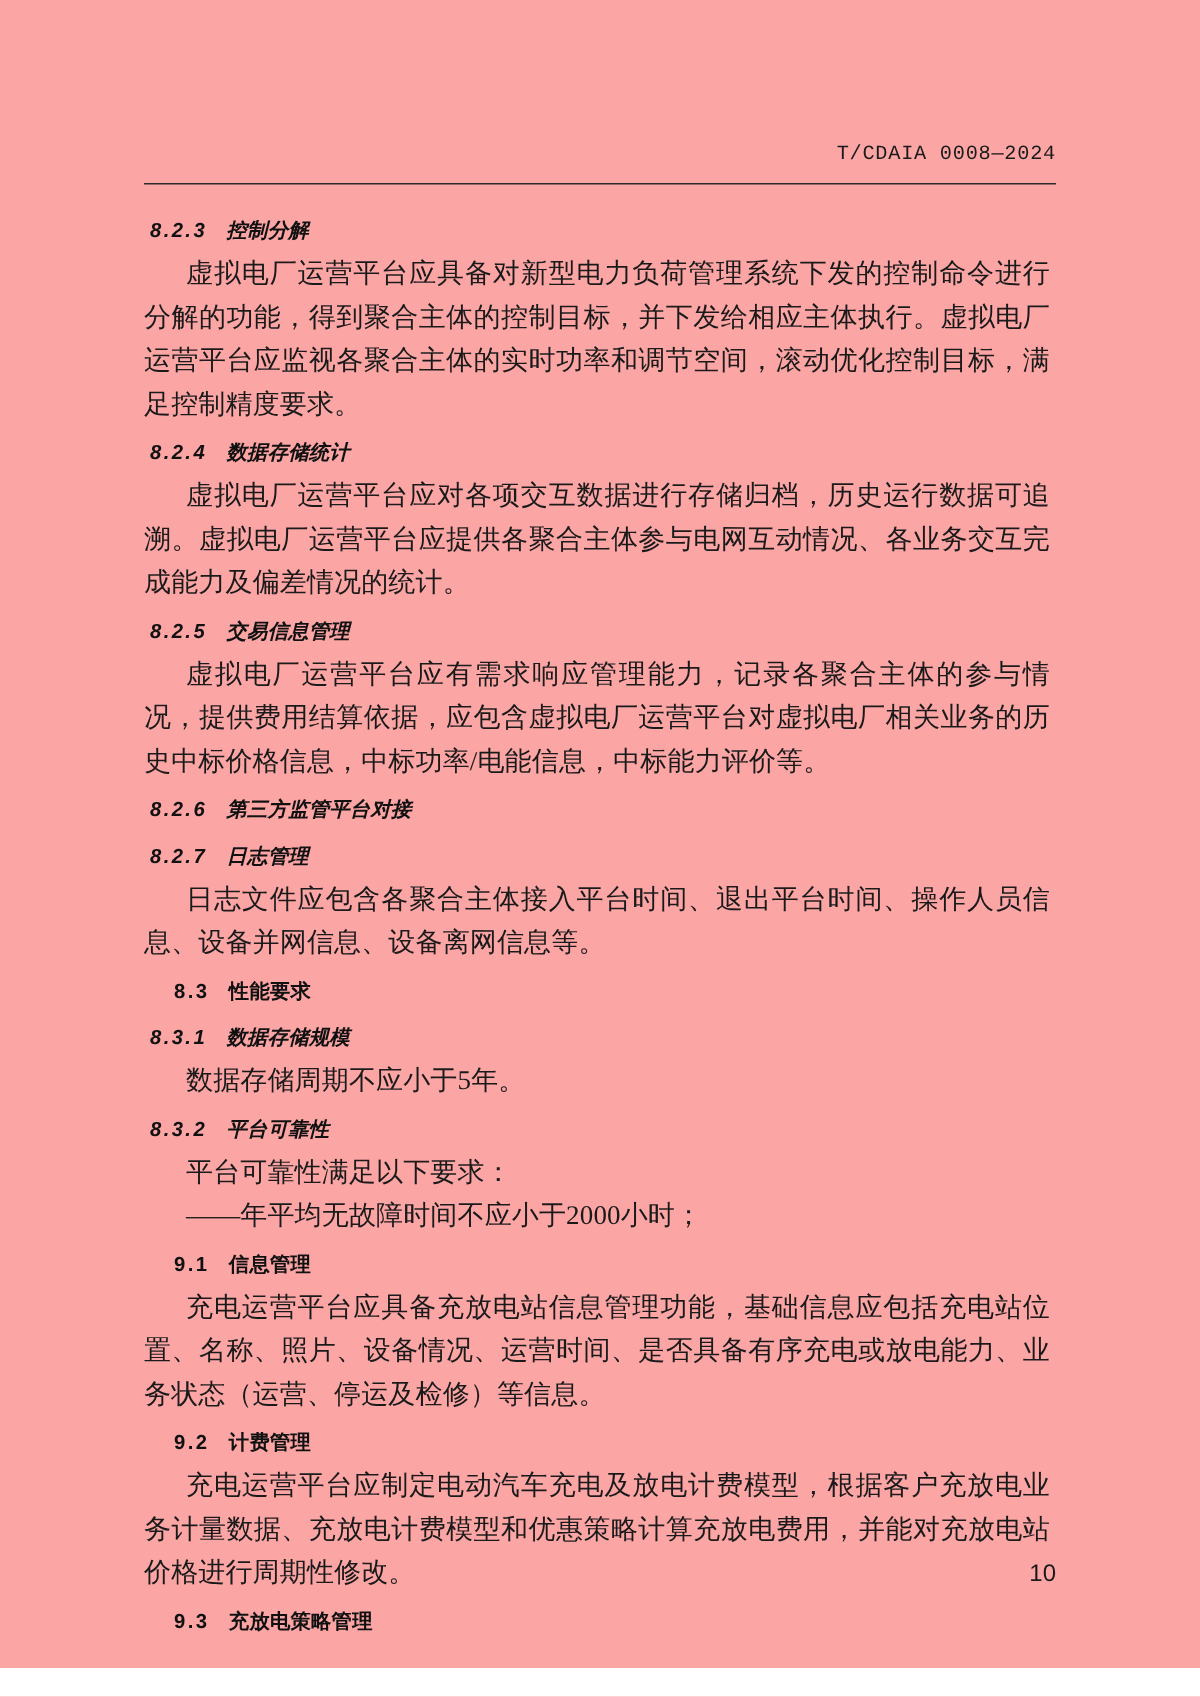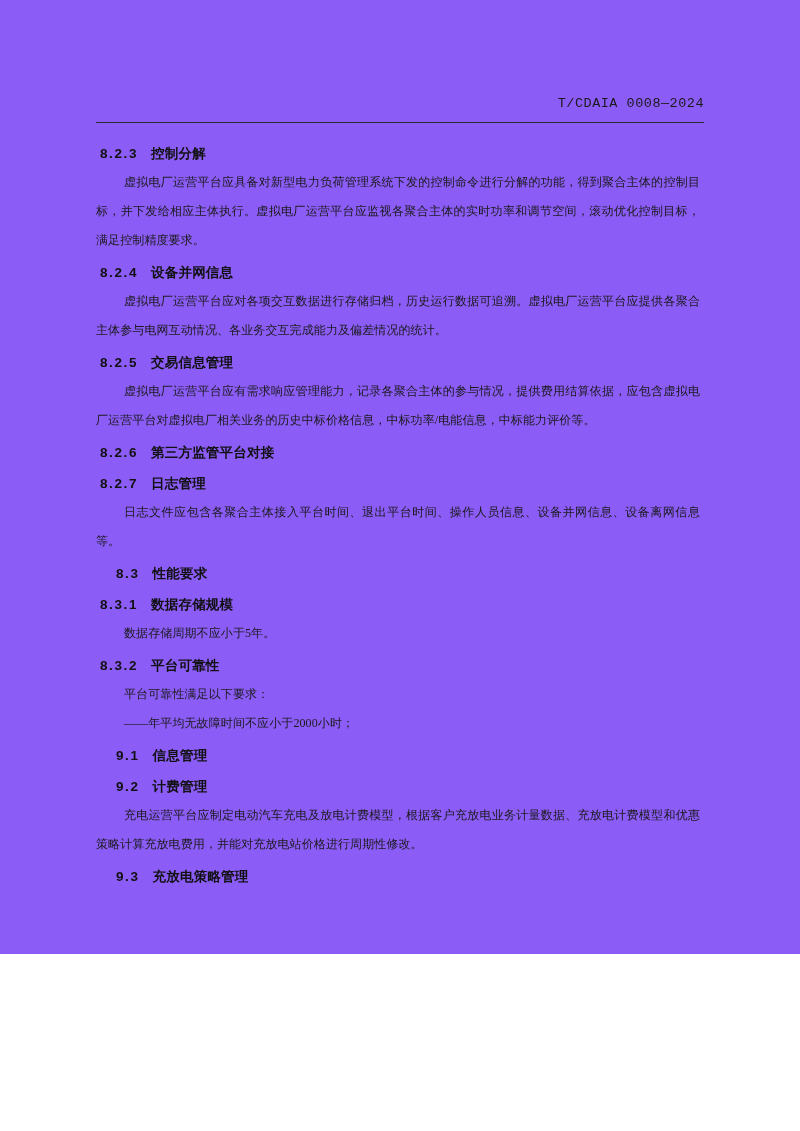--- a/index.html
+++ b/index.html
@@ -7,23 +7,23 @@
     padding: 0;
     background: #ffffff;
   }
   body {
     font-family: "Liberation Serif", "DejaVu Serif", serif;
     color: #1a1a1a;
   }
   .page {
     position: relative;
     width: 800px;
-    height: 954px;
+    height: 1112px;
     margin: 0 auto;
-    background: #8b5cf6;
+    background: #fca5a5;
     overflow: hidden;
     box-sizing: border-box;
   }
   .page-inner {
     position: absolute;
     left: 96px;
     top: 0;
     width: 608px;
     height: 1131px;
   }
@@ -69,23 +69,24 @@
     width: 13px;
   }
   .h-clause.lvl1 {
     margin-left: 0;
   }
   .h-clause.lvl2 {
     margin-left: 20px;
   }
   .h-clause.lvl3 {
     margin-left: 4px;
+    font-style: italic;
   }
   p.body-text {
-    font-size: 12px;
+    font-size: 18px;
     line-height: 29px;
     margin: 0 4px 0 0;
     text-align: justify;
     text-justify: inter-ideograph;
     text-indent: 28px;
     letter-spacing: 0.1px;
   }
   p.body-text.dash {
     text-indent: 28px;
   }
@@ -108,21 +109,21 @@
     <div class="rule"></div>
 
     <div class="content">
 
       <div class="h-clause lvl3">
         <span class="num">8.2.3</span><span class="gap"></span><span>控制分解</span>
       </div>
       <p class="body-text">虚拟电厂运营平台应具备对新型电力负荷管理系统下发的控制命令进行分解的功能，得到聚合主体的控制目标，并下发给相应主体执行。虚拟电厂运营平台应监视各聚合主体的实时功率和调节空间，滚动优化控制目标，满足控制精度要求。</p>
 
       <div class="h-clause lvl3">
-        <span class="num">8.2.4</span><span class="gap"></span><span>设备并网信息</span>
+        <span class="num">8.2.4</span><span class="gap"></span><span>数据存储统计</span>
       </div>
       <p class="body-text">虚拟电厂运营平台应对各项交互数据进行存储归档，历史运行数据可追溯。虚拟电厂运营平台应提供各聚合主体参与电网互动情况、各业务交互完成能力及偏差情况的统计。</p>
 
       <div class="h-clause lvl3">
         <span class="num">8.2.5</span><span class="gap"></span><span>交易信息管理</span>
       </div>
       <p class="body-text">虚拟电厂运营平台应有需求响应管理能力，记录各聚合主体的参与情况，提供费用结算依据，应包含虚拟电厂运营平台对虚拟电厂相关业务的历史中标价格信息，中标功率/电能信息，中标能力评价等。</p>
 
       <div class="h-clause lvl3">
         <span class="num">8.2.6</span><span class="gap"></span><span>第三方监管平台对接</span>
@@ -145,20 +146,21 @@
       <div class="h-clause lvl3">
         <span class="num">8.3.2</span><span class="gap"></span><span>平台可靠性</span>
       </div>
       <p class="body-text">平台可靠性满足以下要求：</p>
       <p class="body-text dash">——年平均无故障时间不应小于2000小时；</p>
 
 
       <div class="h-clause lvl2">
         <span class="num">9.1</span><span class="gap"></span><span>信息管理</span>
       </div>
+      <p class="body-text">充电运营平台应具备充放电站信息管理功能，基础信息应包括充电站位置、名称、照片、设备情况、运营时间、是否具备有序充电或放电能力、业务状态（运营、停运及检修）等信息。</p>
 
       <div class="h-clause lvl2">
         <span class="num">9.2</span><span class="gap"></span><span>计费管理</span>
       </div>
       <p class="body-text">充电运营平台应制定电动汽车充电及放电计费模型，根据客户充放电业务计量数据、充放电计费模型和优惠策略计算充放电费用，并能对充放电站价格进行周期性修改。</p>
 
       <div class="h-clause lvl2">
         <span class="num">9.3</span><span class="gap"></span><span>充放电策略管理</span>
       </div>
 

